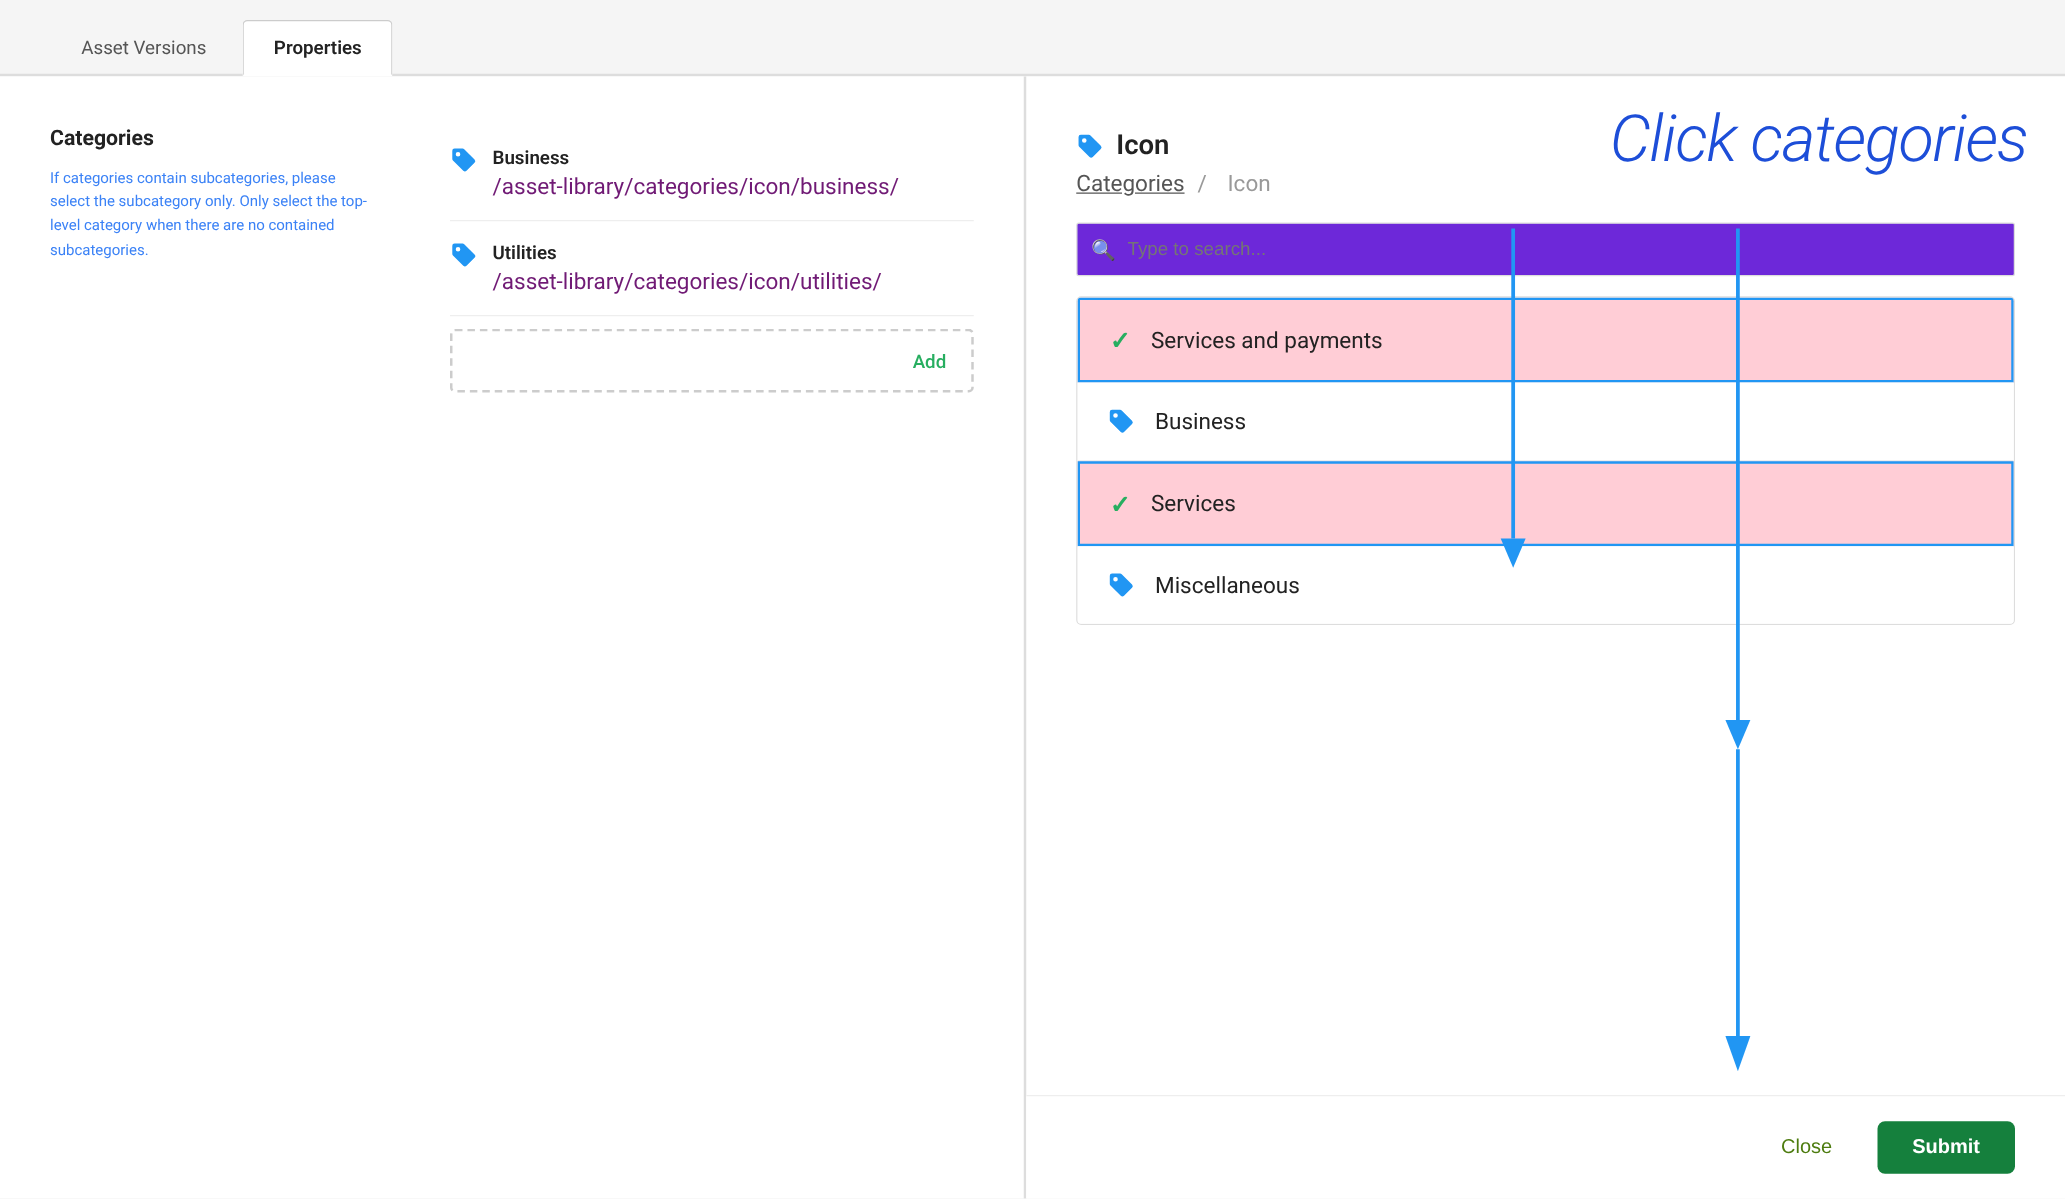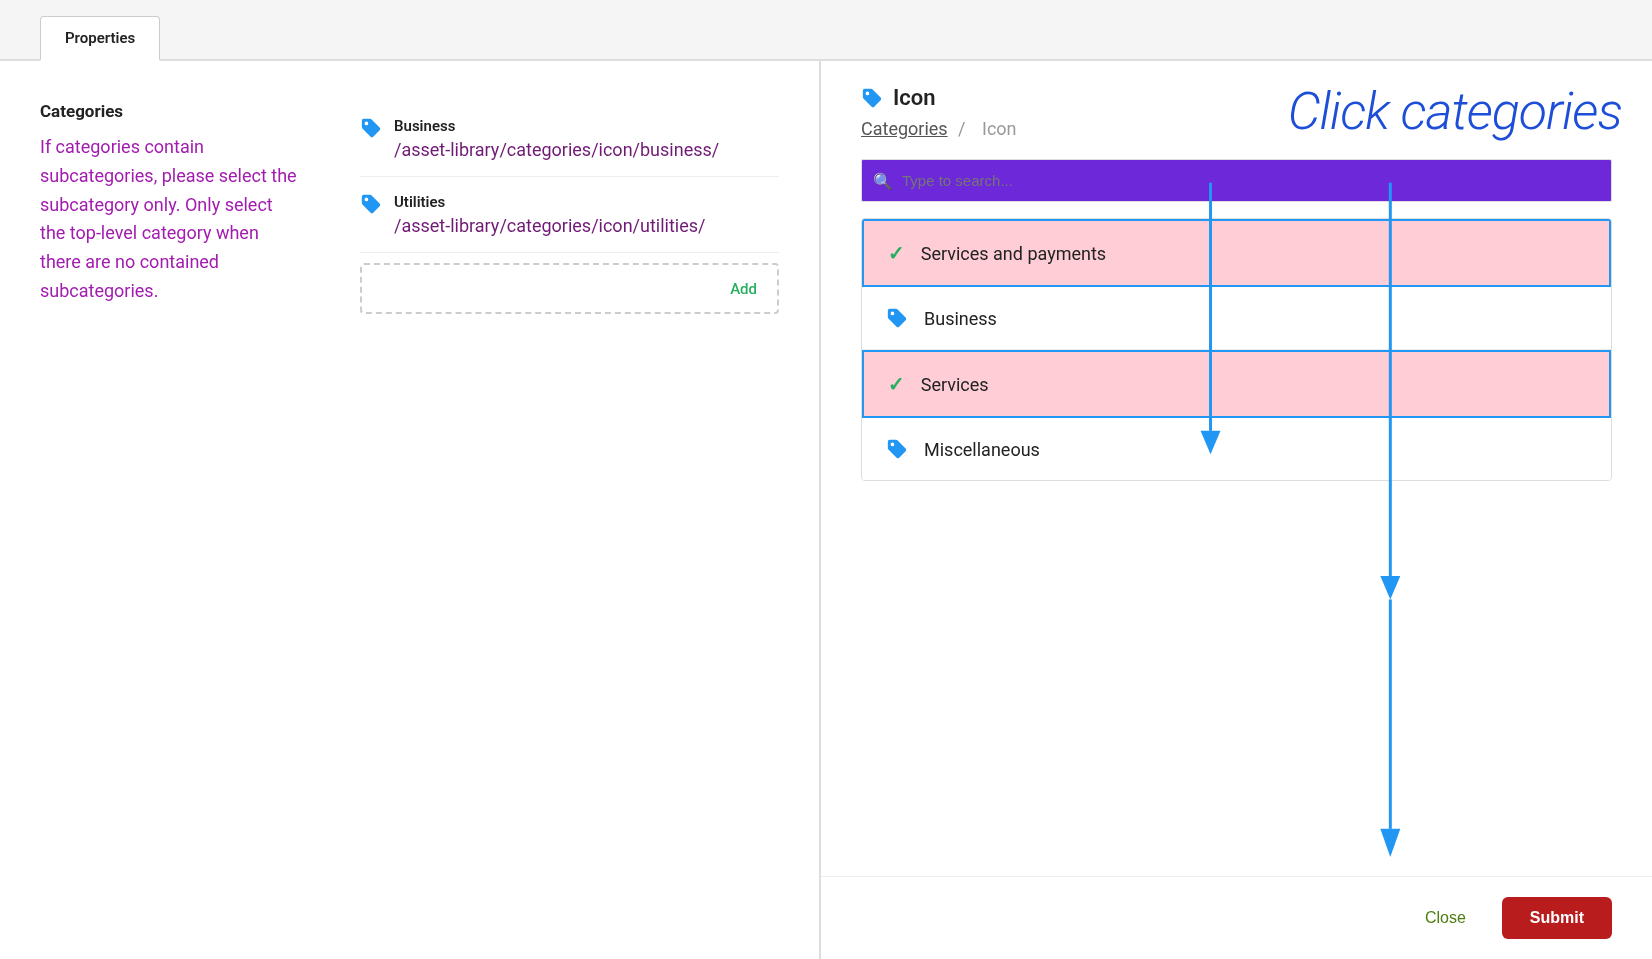--- a/index.html
+++ b/index.html
@@ -69,22 +69,22 @@
     .categories-description {
       width: 260px;
     }
     .categories-description h3 {
       font-size: 17px;
       font-weight: 700;
       color: #222;
       margin-bottom: 12px;
     }
     .categories-description p {
-      font-size: 18px;
-      color: #a21caf;
+      font-size: 12px;
+      color: #3b82f6;
       line-height: 1.6;
     }
 
     .categories-list {
       flex: 1;
       display: flex;
       flex-direction: column;
       gap: 0;
     }
 
@@ -162,21 +162,21 @@
       position: absolute;
       top: 0;
       left: 0;
       width: 100%;
       height: 100%;
       pointer-events: none;
     }
 
     
     .modal-content {
-      padding: 24px 40px;
+      padding: 43px 40px;
       flex: 1;
       display: flex;
       flex-direction: column;
     }
 
     .modal-header {
       display: flex;
       align-items: center;
       gap: 10px;
       margin-bottom: 8px;
@@ -276,21 +276,21 @@
     }
     .close-btn {
       font-size: 16px;
       color: #4d7c0f;
       background: none;
       border: none;
       cursor: pointer;
       padding: 10px 16px;
     }
     .submit-btn {
-      background: #b91c1c;
+      background: #15803d;
       color: #fff;
       border: none;
       border-radius: 6px;
       padding: 12px 28px;
       font-size: 16px;
       font-weight: 600;
       cursor: pointer;
     }
 
     
@@ -298,20 +298,21 @@
       width: 22px;
       height: 22px;
     }
   </style>
 </head>
 <body>
 
 <div class="page-container">
 
   <div class="tabs-bar">
+    <div class="tab">Asset Versions</div>
     <div class="tab active">Properties</div>
   </div>
 
   <div class="main-content">
 
     <div class="left-panel">
       <div class="categories-description">
         <h3>Categories</h3>
         <p>If categories contain subcategories, please select the subcategory only. Only select the top-level category when there are no contained subcategories.</p>
       </div>

